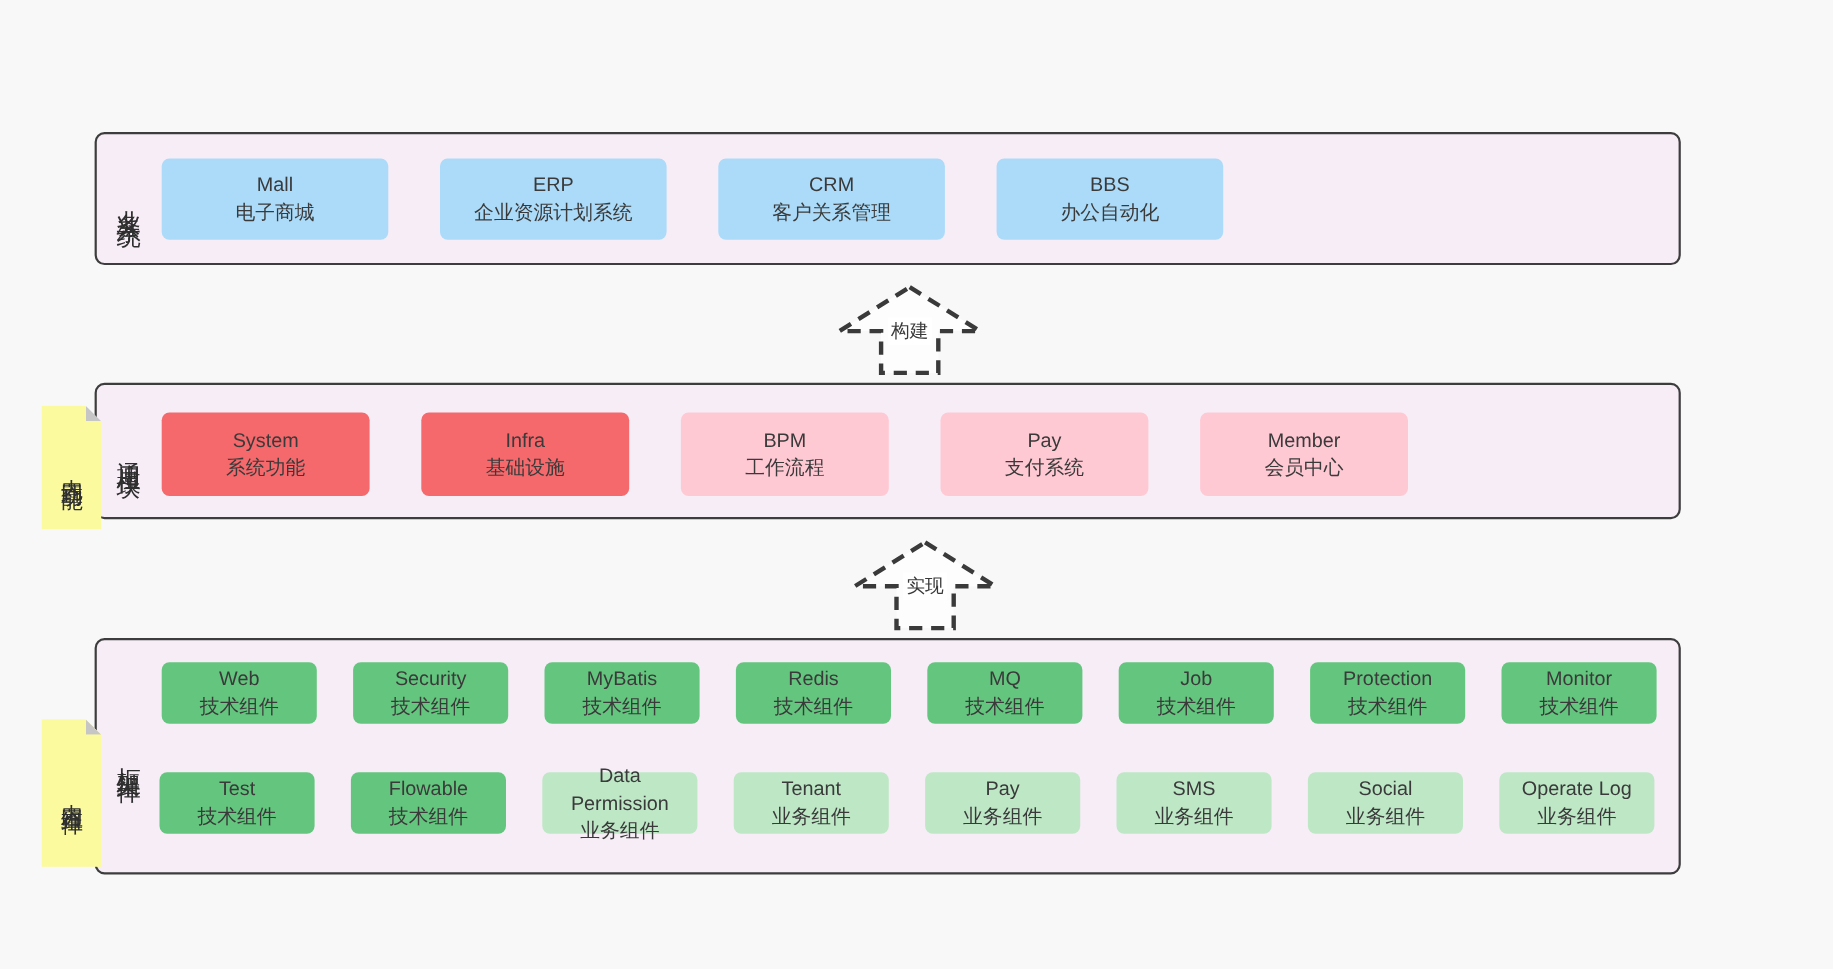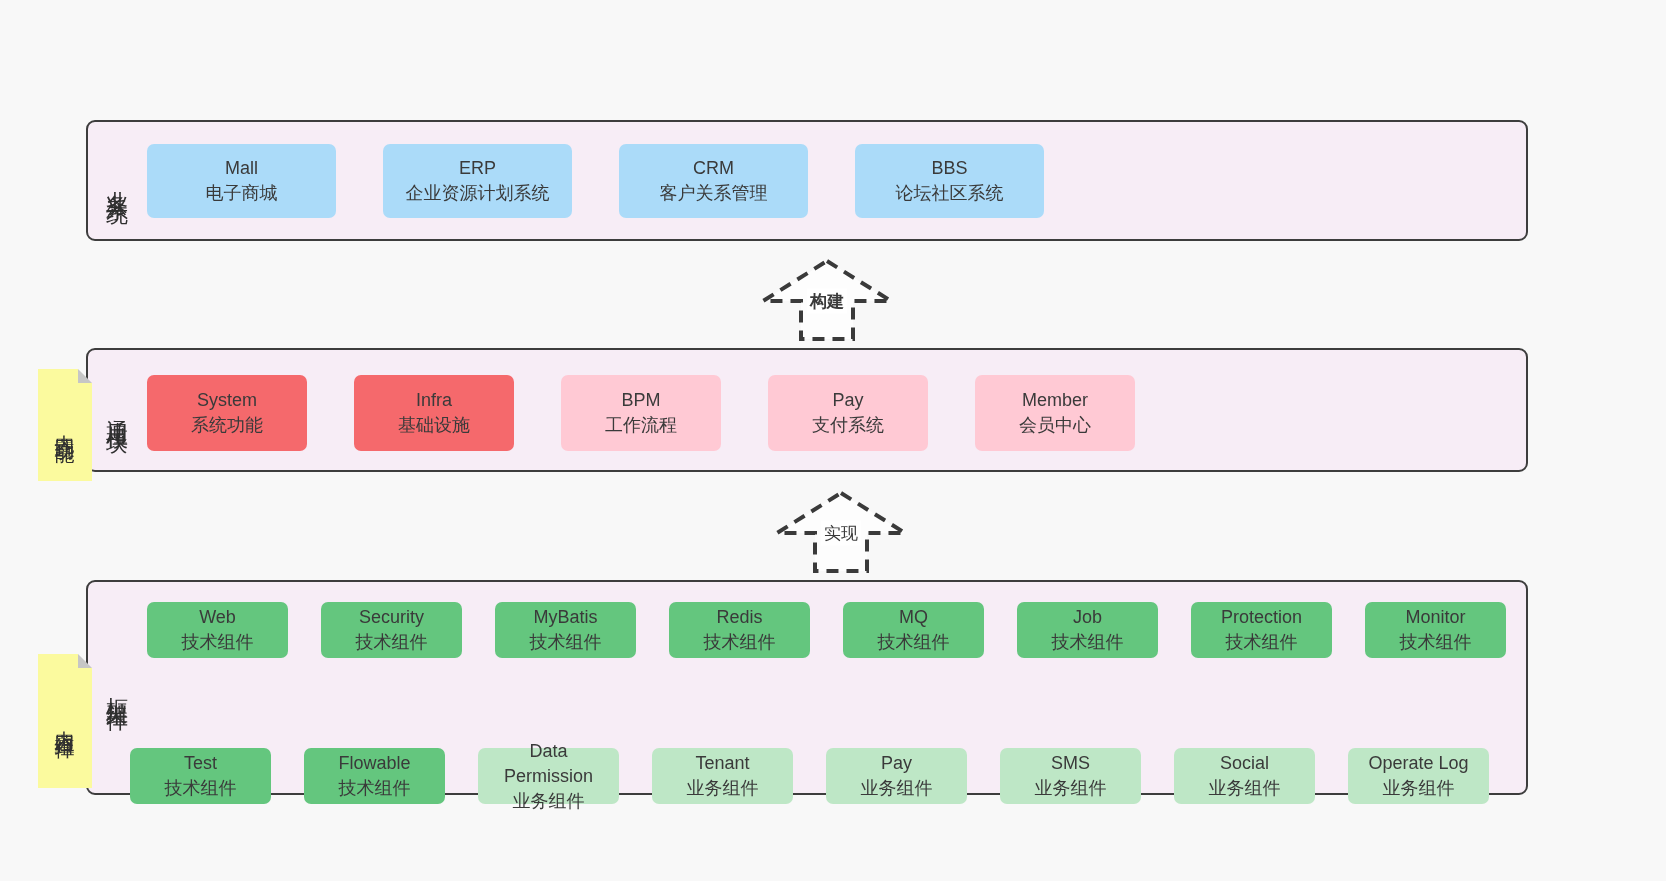--- a/index.html
+++ b/index.html
@@ -5,22 +5,22 @@
   html,body{margin:0;padding:0;background:#f8f8f8;font-family:"Liberation Sans","DejaVu Sans",sans-serif;color:#333;}
   #stage{position:relative;width:1666px;height:881px;background:#f8f8f8;overflow:hidden;}
 
   .panel{position:absolute;left:86px;width:1442px;background:#f7edf6;border:2px solid #3d3d3d;border-radius:9px;box-sizing:border-box;}
   .panel-label{position:absolute;left:16px;top:50%;transform:translateY(-50%);
     writing-mode:vertical-rl;text-orientation:upright;font-size:22px;line-height:27px;letter-spacing:4px;color:#2f2f2f;}
 
   .boxrow{position:absolute;display:flex;}
   .box{border-radius:7px;display:flex;flex-direction:column;align-items:center;justify-content:center;
     text-align:center;font-size:18px;line-height:25px;color:#3a3a3a;box-sizing:border-box;}
-  .box.big{width:189px;height:74px;}
-  .box.mid{width:160px;height:76px;}
+  .box.big{width:206px;height:74px;}
+  .box.mid{width:189px;height:76px;}
   .box.small{width:141px;height:56px;padding:0 8px;}
   .blue{background:#abdbf9;}
   .red{background:#f5696c;}
   .pink{background:#ffc9d4;}
   .green{background:#64c67e;}
   .lightgreen{background:#bee7c6;}
 
   .sticky{position:absolute;left:38px;width:54px;background:linear-gradient(225deg,transparent 0 10px,#fbfa9e 10px);
     display:flex;align-items:center;justify-content:center;z-index:5;}
   .sticky::after{content:"";position:absolute;top:0;right:0;width:14px;height:14px;background:#c6c6c6;
@@ -47,26 +47,26 @@
       <div class="box big blue">
         <div>ERP</div>
         <div>企业资源计划系统</div>
       </div>
       <div class="box big blue">
         <div>CRM</div>
         <div>客户关系管理</div>
       </div>
       <div class="box big blue">
         <div>BBS</div>
-        <div>论坛社区系统</div>
+        <div>办公自动化</div>
       </div>
     </div>
   </div>
 
-  <div class="arrow" style="left:757px;top:255px;font-weight:bold;">
+  <div class="arrow" style="left:757px;top:255px;">
     <svg width="140" height="88" viewBox="0 0 140 88">
       <polygon points="70,6 134,46 96,46 96,84 44,84 44,46 6,46" fill="#fdfdfd" stroke="#3a3a3a" stroke-width="4" stroke-dasharray="12 8" stroke-linejoin="miter"></polygon>
     </svg>
     <div class="arrow-label">构建</div>
   </div>
 
   <div class="panel" style="top:348px;height:124px;">
     <div class="panel-label">通用模块</div>
     <div class="boxrow" style="left:59px;top:25px;gap:47px;">
       <div class="box mid red">
@@ -131,21 +131,21 @@
       </div>
       <div class="box small green">
         <div>Protection</div>
         <div>技术组件</div>
       </div>
       <div class="box small green">
         <div>Monitor</div>
         <div>技术组件</div>
       </div>
     </div>
-    <div class="boxrow" style="left:42px;top:120px;gap:33px;margin-top:46px;">
+    <div class="boxrow" style="left:57px;top:120px;gap:33px;">
       <div class="box small green">
         <div>Test</div>
         <div>技术组件</div>
       </div>
       <div class="box small green">
         <div>Flowable</div>
         <div>技术组件</div>
       </div>
       <div class="box small lightgreen">
         <div>Data Permission</div>

